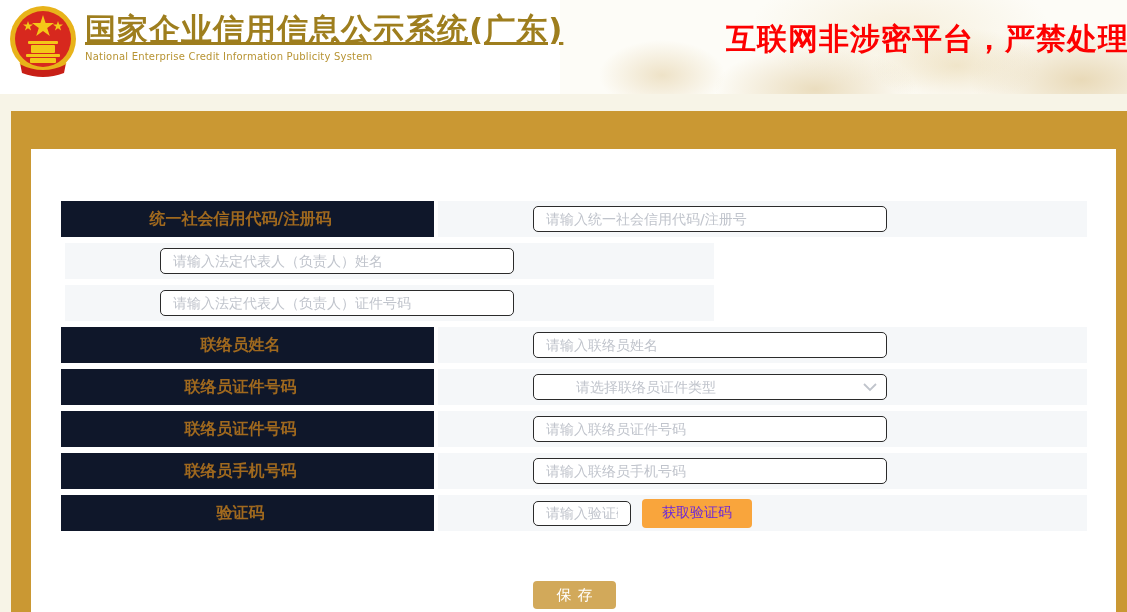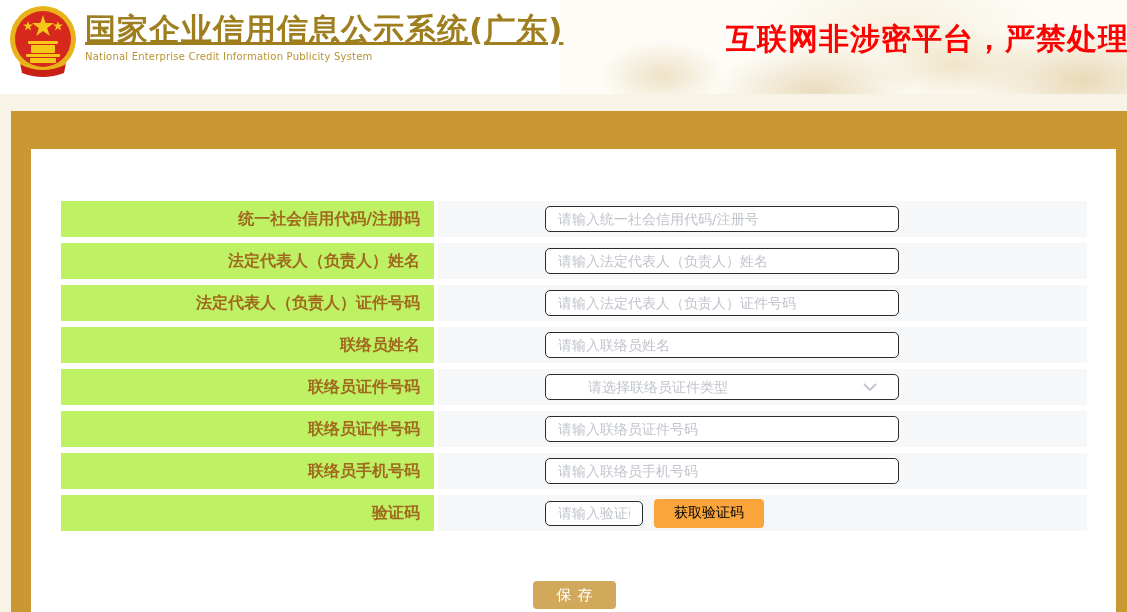--- a/index.html
+++ b/index.html
@@ -49,48 +49,47 @@
   .gold-panel {
     position: absolute; left: 11px; top: 111px; width: 1116px; height: 501px;
     background: #ca9833; padding: 38px 11px 0 20px; z-index: 3;
   }
   .inner-panel { width: 1085px; height: 463px; background: #ffffff; }
 
   
   .form-table { padding-top: 52px; }
   .form-row { display: flex; margin: 0 0 6px 30px; height: 36px; }
   .label-cell {
-    width: 373px; height: 36px; background: #bef264;
-    text-align: right; line-height: 36px; padding-right: 14px;
+    width: 373px; height: 36px; background: #0f172a;
+    text-align: center; line-height: 36px; padding-right: 14px;
     font-size: 16px; font-weight: bold; color: #a0691e;
   }
   .input-cell {
     width: 649px; height: 36px; background: #f5f7f9;
     margin-left: 4px; padding-left: 95px;
     display: flex; align-items: center;
   }
   .text-input {
     width: 354px; height: 26px; background: #ffffff;
     border: 1px solid #2b2b2b; border-radius: 5px;
     padding: 0 12px; font-size: 14px; color: #333;
     font-family: "DejaVu Sans", "Liberation Sans", sans-serif;
     outline: none;
-    margin-left: 12px;
   }
   .text-input::placeholder { color: #c0c4cc; opacity: 1; }
   .select-wrap { position: relative; width: 354px; height: 26px; }
   .select-wrap .text-input { width: 354px; padding-right: 30px; padding-left: 42px; }
   .chevron {
     position: absolute; right: 10px; top: 8px; width: 14px; height: 10px;
     pointer-events: none;
   }
   .captcha-input { width: 98px; height: 25px; }
   .captcha-button {
     margin-left: 11px; width: 110px; height: 29px;
-    background: #f9a53c; color: #000000; font-size: 14px;
+    background: #f9a53c; color: #6d28d9; font-size: 14px;
     border: none; border-radius: 4px; cursor: pointer;
     font-family: "DejaVu Sans", "Liberation Sans", sans-serif;
   }
   .save-row { margin-top: 50px; padding-left: 502px; }
   .save-button {
     width: 83px; height: 28px; background: #d2a95a; color: #ffffff;
     font-size: 15px; letter-spacing: 6px; padding-left: 6px;
     border: none; border-radius: 4px; cursor: pointer;
     font-family: "DejaVu Sans", "Liberation Sans", sans-serif;
   }
@@ -134,28 +133,26 @@
     <div class="form-table">
 
       <div class="form-row">
         <div class="label-cell">统一社会信用代码/注册码</div>
         <div class="input-cell">
           <input class="text-input" type="text" placeholder="请输入统一社会信用代码/注册号" style="">
         </div>
       </div>
 
       <div class="form-row">
-        <div class="label-cell">法定代表人（负责人）姓名</div>
         <div class="input-cell">
           <input class="text-input" type="text" placeholder="请输入法定代表人（负责人）姓名" style="">
         </div>
       </div>
 
       <div class="form-row">
-        <div class="label-cell">法定代表人（负责人）证件号码</div>
         <div class="input-cell">
           <input class="text-input" type="text" placeholder="请输入法定代表人（负责人）证件号码" style="">
         </div>
       </div>
 
       <div class="form-row">
         <div class="label-cell">联络员姓名</div>
         <div class="input-cell">
           <input class="text-input" type="text" placeholder="请输入联络员姓名" style="">
         </div>

